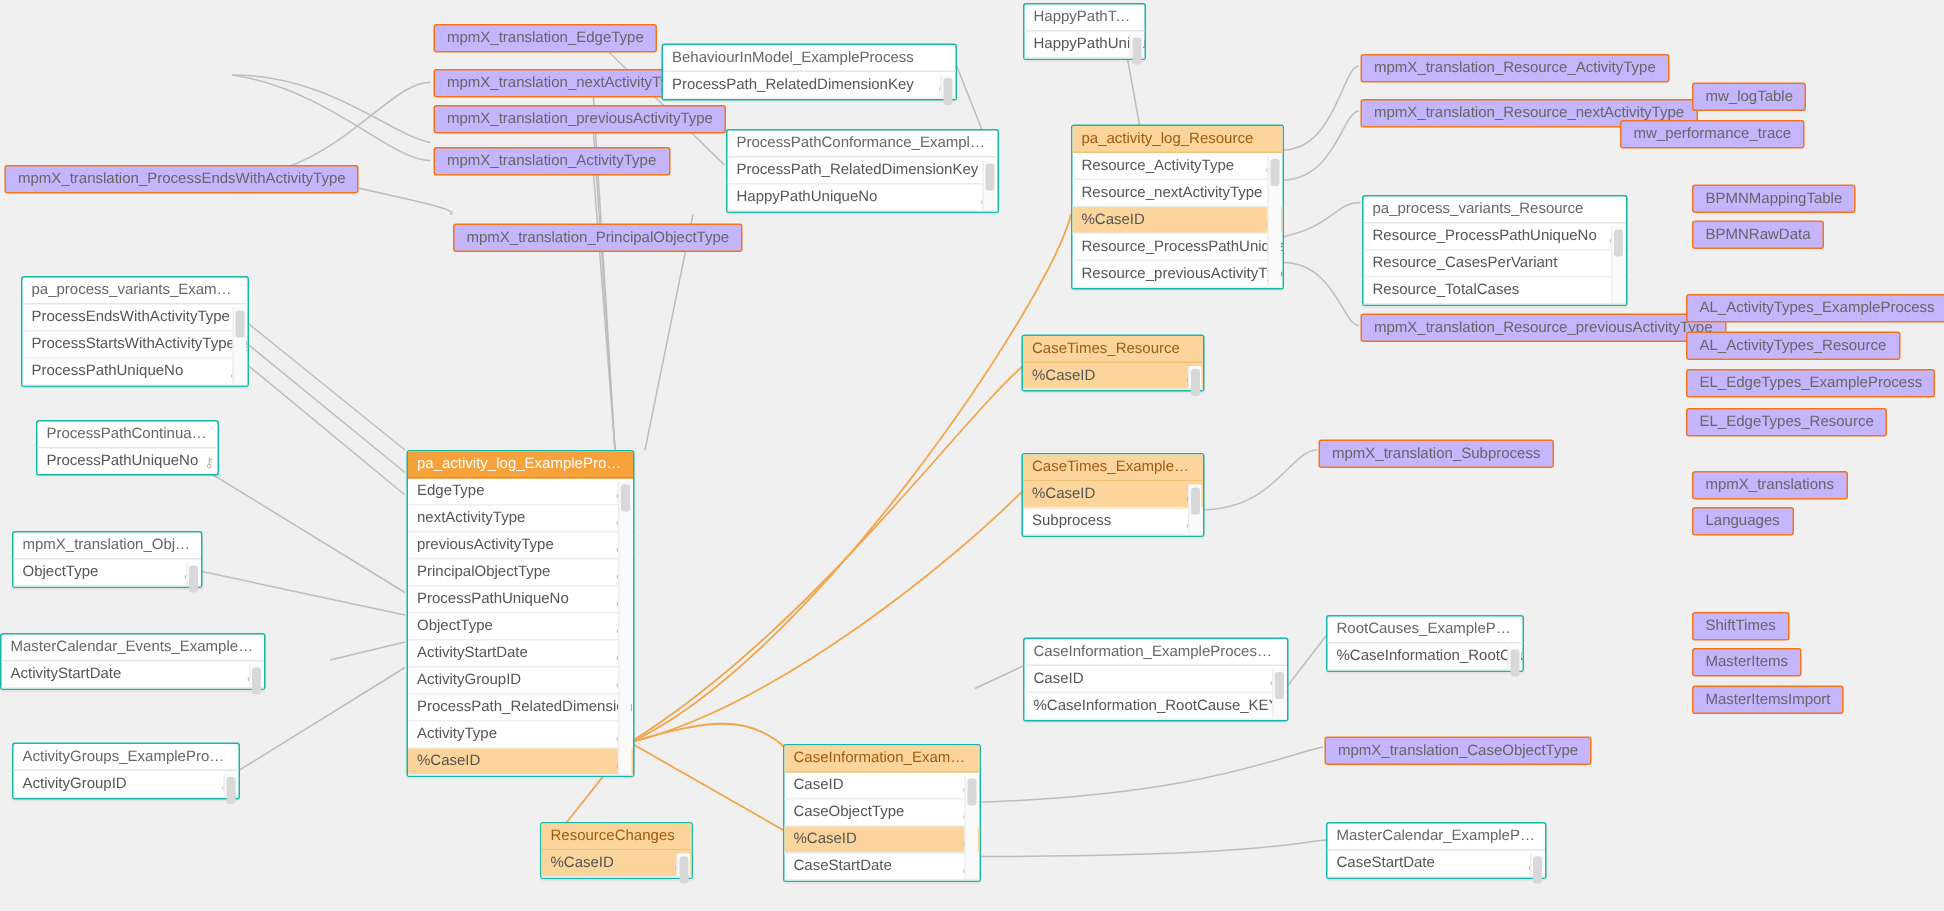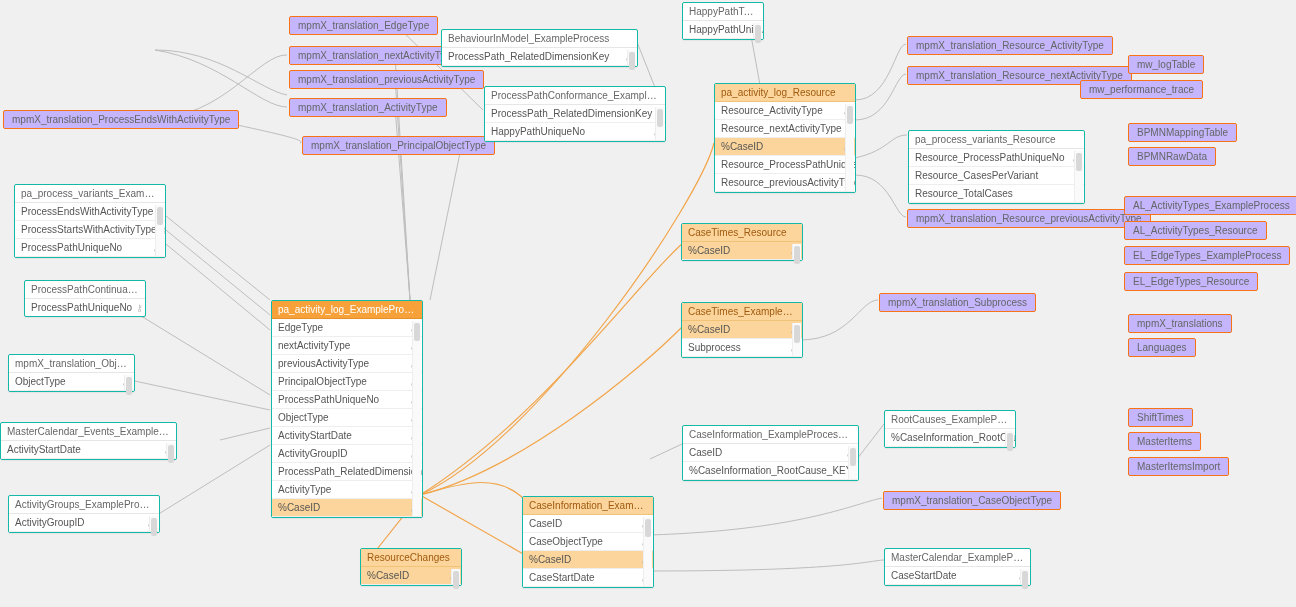--- a/index.html
+++ b/index.html
@@ -61,21 +61,21 @@
     <path d="M420 495 C540 440 700 200 714 143"></path>
     <path d="M420 495 L370 558"></path>
   </g>
 </svg>
 
 <div class="chip" style="left:3px;top:110px">mpmX_translation_ProcessEndsWithActivityType</div>
 <div class="chip" style="left:289px;top:16px">mpmX_translation_EdgeType</div>
 <div class="chip" style="left:289px;top:70px">mpmX_translation_previousActivityType</div>
 <div class="chip" style="left:289px;top:46px">mpmX_translation_nextActivityType</div>
 <div class="chip" style="left:289px;top:98px">mpmX_translation_ActivityType</div>
-<div class="chip" style="left:302px;top:136px">mpmX_translation_PrincipalObjectType</div>
+<div class="chip" style="left:302px;top:149px">mpmX_translation_PrincipalObjectType</div>
 <div class="chip" style="left:907px;top:36px">mpmX_translation_Resource_ActivityType</div>
 <div class="chip" style="left:907px;top:209px">mpmX_translation_Resource_previousActivityType</div>
 <div class="chip" style="left:907px;top:66px">mpmX_translation_Resource_nextActivityType</div>
 <div class="chip" style="left:879px;top:293px">mpmX_translation_Subprocess</div>
 <div class="chip" style="left:883px;top:491px">mpmX_translation_CaseObjectType</div>
 
 <div class="chip" style="left:1128px;top:55px">mw_logTable</div>
 <div class="chip" style="left:1080px;top:80px">mw_performance_trace</div>
 <div class="chip" style="left:1128px;top:123px">BPMNMappingTable</div>
 <div class="chip" style="left:1128px;top:147px">BPMNRawData</div>

